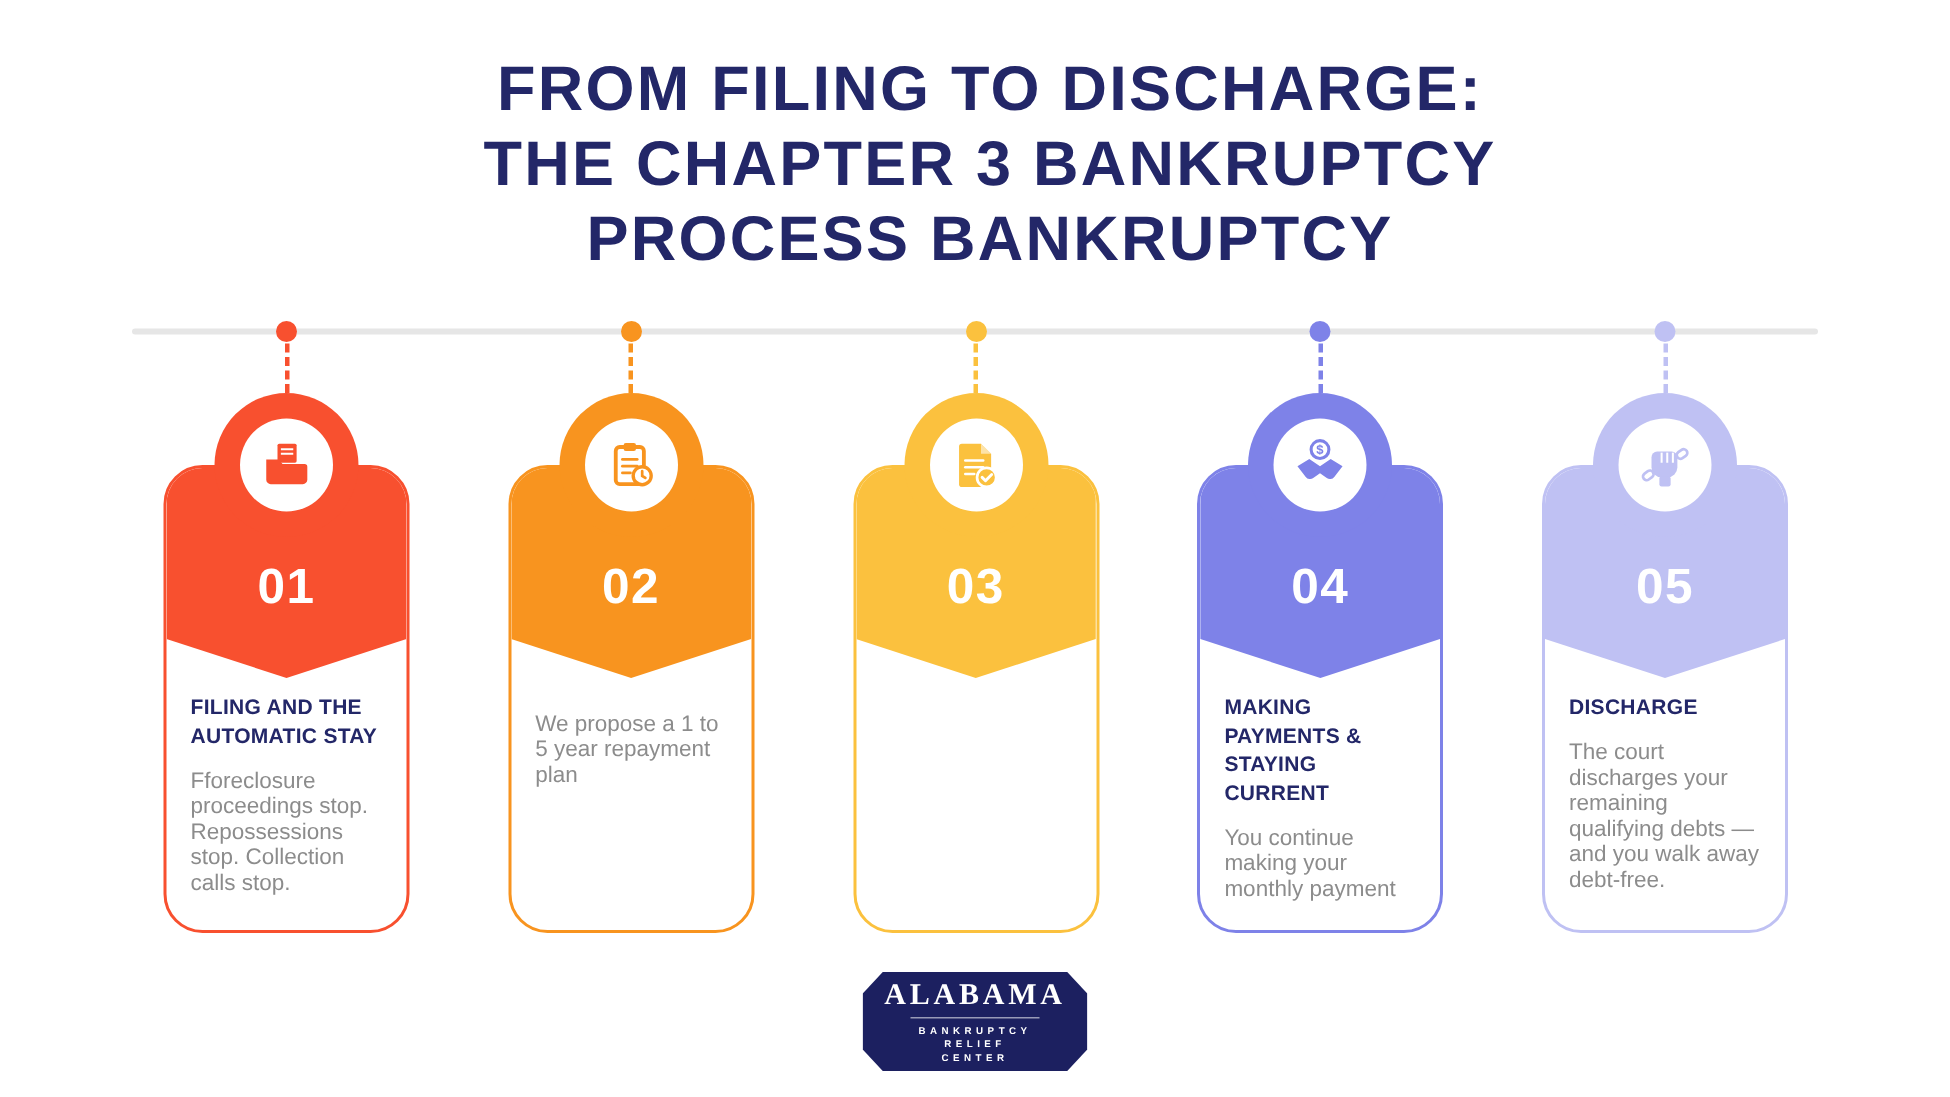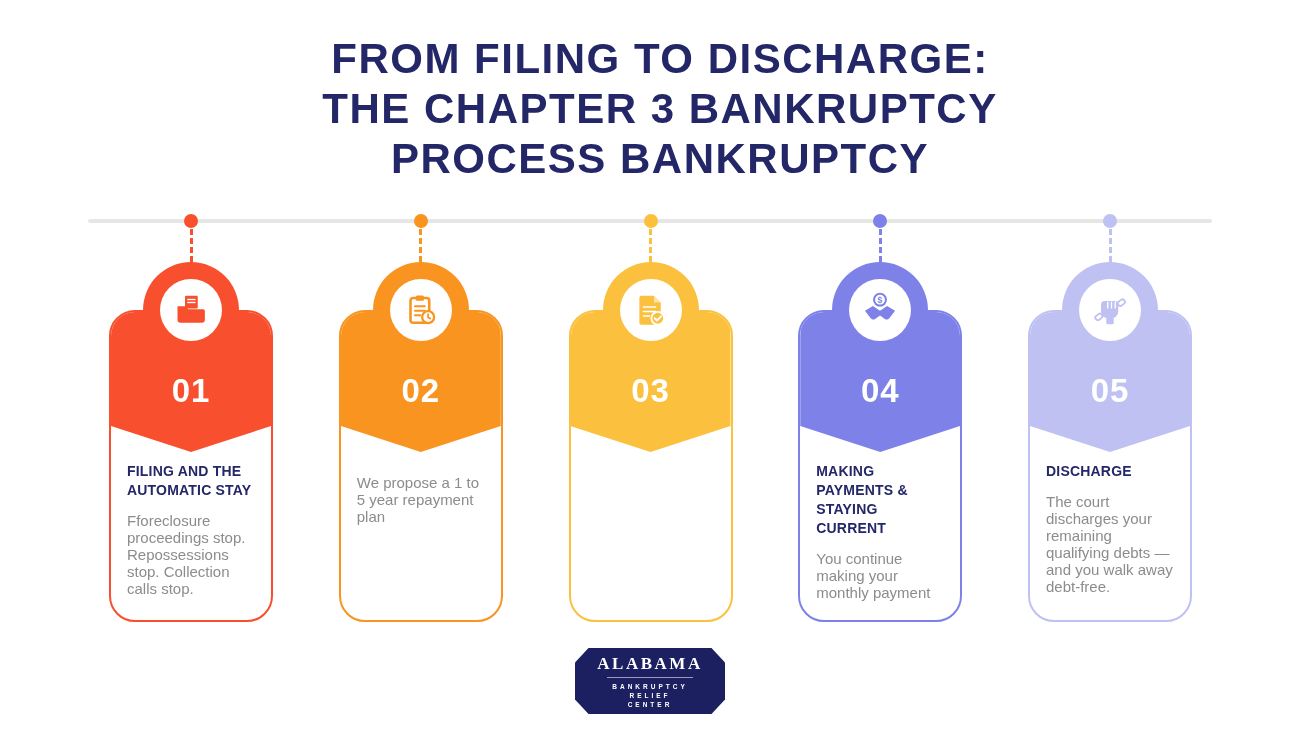--- a/index.html
+++ b/index.html
@@ -63,21 +63,21 @@
   }
   
   .badge{
     position:absolute;left:50%;transform:translateX(-50%);top:648px;
     width:150px;height:66px;background:var(--badge,#1C2060);
     clip-path:polygon(9% 0,91% 0,100% 22%,100% 78%,91% 100%,9% 100%,0 78%,0 22%);
     display:flex;flex-direction:column;align-items:center;justify-content:center;
     color:#ffffff;
   }
   .brand{
-    font-family:"Liberation Serif",serif;font-size:17px;letter-spacing:2.5px;
+    font-family:"Liberation Serif",serif;font-size:20px;letter-spacing:2.5px;
     font-weight:bold;
   }
   .brand-rule{width:86px;height:1px;background:rgba(255,255,255,0.55);margin:3px 0 4px 0;}
   .brand-sub{font-size:6.5px;letter-spacing:3px;line-height:9px;font-weight:bold;}
 </style>
 </head>
 <body style="background: rgb(255, 255, 255);">
 
 <h1 class="title">
   <span>FROM FILING TO DISCHARGE:</span>

